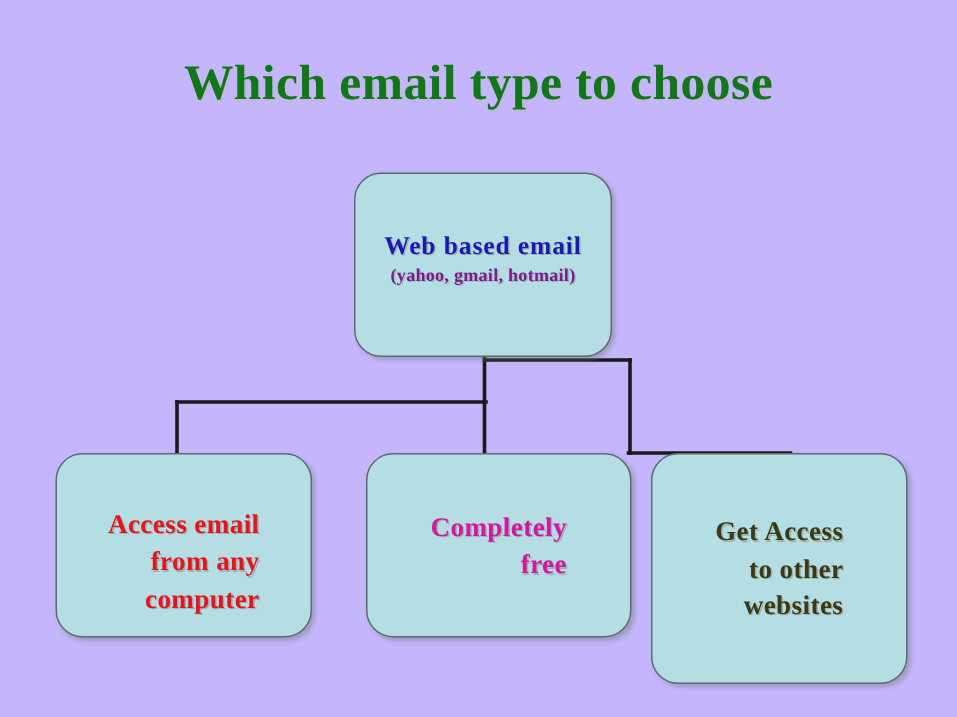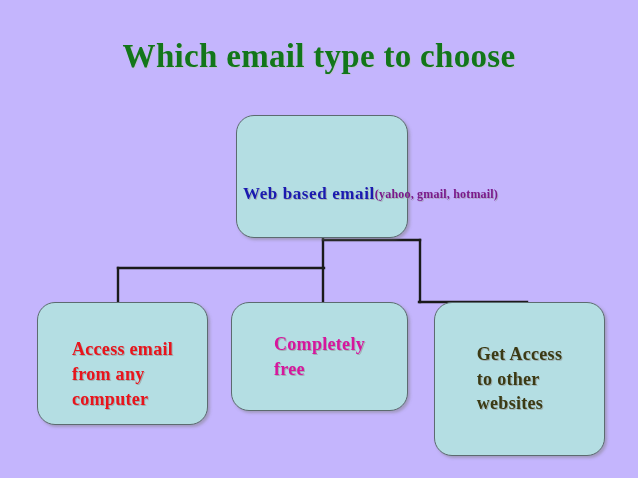--- a/index.html
+++ b/index.html
@@ -46,24 +46,24 @@
 
   
   .node {
     position: absolute;
     box-sizing: border-box;
     background: #b4dee3;
     border: 1.4px solid #5c6b70;
     border-radius: 18px;
     box-shadow: 2px 2px 3px rgba(120,120,120,0.45);
     display: flex;
-    flex-direction: row;
+    flex-direction: column;
     align-items: center;
     justify-content: center;
-    text-align: left;
+    text-align: right;
     padding: 4px 6px;
   }
 
   #node-root {
     left: 236px;
     top: 115px;
     width: 172px;
     height: 123px;
     justify-content: flex-start;
     padding-top: 38px;
@@ -90,24 +90,24 @@
     white-space: nowrap;
   }
 
   #node-left {
     left: 37px;
     top: 302px;
     width: 171px;
     height: 123px;
   }
   #node-mid {
-    left: 231px;
+    left: 244px;
     top: 302px;
     width: 177px;
-    height: 109px;
+    height: 123px;
   }
   #node-right {
     left: 434px;
     top: 302px;
     width: 171px;
     height: 154px;
   }
 
   .leaf-text {
     font-family: "Liberation Serif", "DejaVu Serif", serif;

